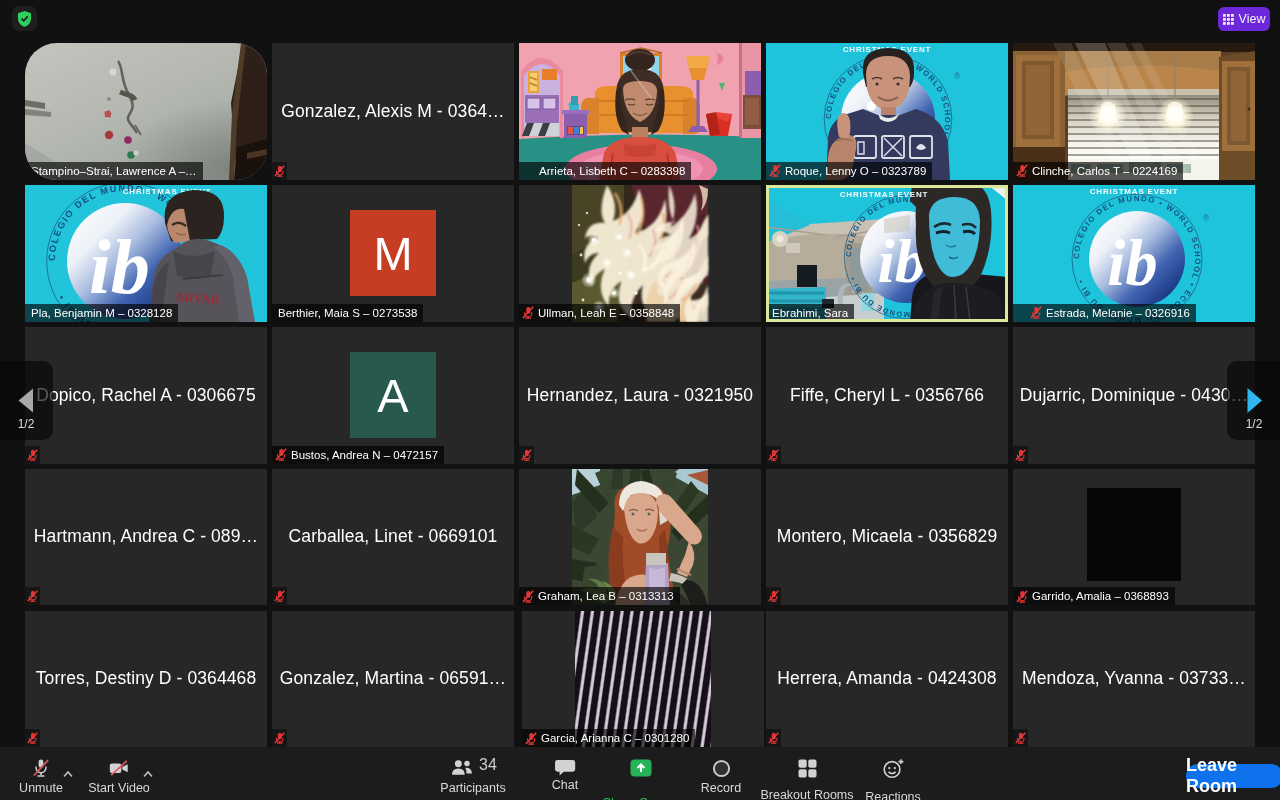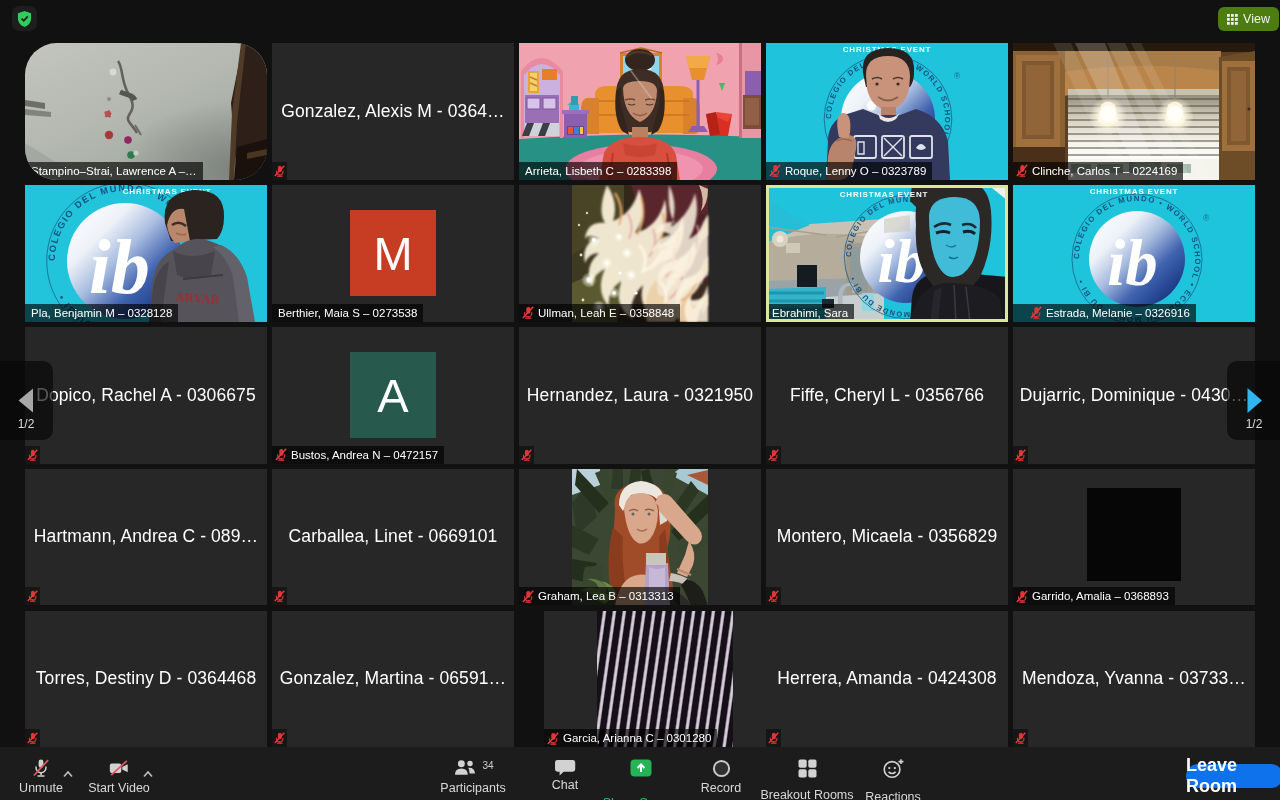--- a/index.html
+++ b/index.html
@@ -125,21 +125,21 @@
 <path d="M106 57 q6 -2 10 0 M126 57 q6 -2 10 0" stroke="#6b4a38" stroke-width="1.5" fill="none"></path>
 <path d="M109 61 q4 2 7 0 M127 61 q4 2 7 0" stroke="#4d3528" stroke-width="1.2" fill="none"></path>
 <path d="M114 70 q7 5 14 0" stroke="#8a5f48" stroke-width="1.5" fill="none"></path>
 <path d="M97 48 Q94 74 103 88 L110 92 L104 70 Q100 62 102 44 Z" fill="#33241d"></path>
 <path d="M145 48 Q148 74 139 88 L132 92 L138 70 Q142 62 140 44 Z" fill="#33241d"></path>
 <path d="M112 28 L133 56" stroke="#d8cfc2" stroke-width="1.6" opacity="0.45"></path>
 <path d="M113 84 L113 96 L129 96 L129 84 Z" fill="#b9815f"></path>
 <path d="M80 137 L85 110 Q92 94 121 94 Q151 94 157 112 L161 137 Z" fill="#d94f3f"></path>
 <path d="M90 137 L94 110 M152 137 L148 110" stroke="#b93a2c" stroke-width="2"></path>
 <path d="M104 100 Q120 106 138 100 L136 112 Q120 116 106 112 Z" fill="#c94435"></path>
-</svg><div class="lbl" style="padding-left:6px">
+</svg><div class="lbl" style="padding-left:20px">
       <span>Arrieta, Lisbeth C – 0283398</span>
     </div></div>
 <div class="tile" style="left:766px;top:43px;"><svg width="242" height="137" viewBox="0 0 242 137">
       <rect width="242" height="137" fill="#1fc3db"></rect>
       <defs>
 <linearGradient id="ibgrq" x1="0" y1="0" x2="1" y2="1">
 <stop offset="0" stop-color="#ffffff"></stop>
           <stop offset="0.28" stop-color="#eef2f8"></stop>
 <stop offset="0.46" stop-color="#a9bde0"></stop>
           <stop offset="0.66" stop-color="#4063b0"></stop>
@@ -623,21 +623,21 @@
     <div class="miconly">
       <svg width="11" height="12" viewBox="0 0 12 14" style="flex:none">
 <rect x="4.1" y="1" width="4.6" height="7.4" rx="2.3" fill="#e03434"></rect>
 <path d="M2.4 6.8 v1.2 a3.8 3.8 0 0 0 7.6 0 v-1.2" stroke="#e03434" fill="none" stroke-width="1.3"></path>
 <rect x="5.6" y="11" width="1.5" height="1.5" fill="#e03434"></rect>
 <rect x="3.1" y="12.4" width="6.4" height="1.4" fill="#e03434"></rect>
 <line x1="0.5" y1="12.8" x2="11.6" y2="0.8" stroke="#e83c3c" stroke-width="1.6"></line>
 </svg>
     </div>
   </div>
-<div class="tile" style="left:544px;top:610.5px;">
+<div class="tile" style="left:522px;top:610.5px;">
     <div style="position:absolute;left:53px;top:0;width:136px;height:136.5px;background:repeating-linear-gradient(98deg,#151018 0px,#151018 5.2px,#c3b8c6 6.6px,#ddd2de 7.6px,#c3b8c6 8.6px,#151018 9.8px)"></div>
     <div class="lbl" style="padding-left:3px">
       <svg width="12" height="13" viewBox="0 0 12 14" style="flex:none">
 <rect x="4.1" y="1" width="4.6" height="7.4" rx="2.3" fill="#e03434"></rect>
 <path d="M2.4 6.8 v1.2 a3.8 3.8 0 0 0 7.6 0 v-1.2" stroke="#e03434" fill="none" stroke-width="1.3"></path>
 <rect x="5.6" y="11" width="1.5" height="1.5" fill="#e03434"></rect>
 <rect x="3.1" y="12.4" width="6.4" height="1.4" fill="#e03434"></rect>
 <line x1="0.5" y1="12.8" x2="11.6" y2="0.8" stroke="#e83c3c" stroke-width="1.6"></line>
 </svg>
       <span>Garcia, Arianna C – 0301280</span>
@@ -670,21 +670,21 @@
 <line x1="0.5" y1="12.8" x2="11.6" y2="0.8" stroke="#e83c3c" stroke-width="1.6"></line>
 </svg>
     </div>
   </div>
 <div style="position:absolute;left:12px;top:6px;width:25px;height:25px;background:#1e1e1e;border-radius:7px;display:flex;align-items:center;justify-content:center">
 <svg width="15" height="16" viewBox="0 0 20 22">
       <path d="M10 0 L19 3.2 V10 C19 16.2 15.2 20 10 22 C4.8 20 1 16.2 1 10 V3.2 Z" fill="#2ece5e"></path>
 <path d="M6 10.5 L9 13.5 L14.5 7.5" stroke="#1e1e1e" stroke-width="2.4" fill="none"></path>
     </svg>
 </div>
-<div style="position:absolute;left:1218px;top:7px;width:61px;height:24px;background:#4d7c0f;border-radius:6px;display:flex;align-items:center;justify-content:center;gap:5px">
+<div style="position:absolute;left:1218px;top:7px;width:52px;height:24px;background:#6d28d9;border-radius:6px;display:flex;align-items:center;justify-content:center;gap:5px">
 <svg width="11" height="11" viewBox="0 0 11 11">
 <g fill="#f0f0f0">
         <rect x="0" y="0" width="2.8" height="2.8"></rect>
         <rect x="4" y="0" width="2.8" height="2.8"></rect>
         <rect x="8" y="0" width="2.8" height="2.8"></rect>
 <rect x="0" y="4" width="2.8" height="2.8"></rect>
         <rect x="4" y="4" width="2.8" height="2.8"></rect>
         <rect x="8" y="4" width="2.8" height="2.8"></rect>
 <rect x="0" y="8" width="2.8" height="2.8"></rect>
         <rect x="4" y="8" width="2.8" height="2.8"></rect>
@@ -735,21 +735,21 @@
       <path d="M2 6.5 L6 2 L10 6.5" stroke="#bdbdbd" stroke-width="1.7" fill="none"></path>
     </svg></div>
 <div class="tbitem" style="left:413.0px;top:758px;width:120px;color:#d9d9d9">
 <div style="height:20px;display:flex;align-items:center">
       <svg width="26" height="20" viewBox="0 0 28 22">
 <circle cx="10" cy="6.4" r="3.8" fill="#d2d2d2"></circle>
 <path d="M3 18.5 Q3 11.6 10 11.6 Q17 11.6 17 18.5 Z" fill="#d2d2d2"></path>
 <circle cx="19.5" cy="6" r="3" fill="#d2d2d2"></circle>
 <path d="M17.6 10.8 Q24.5 10.2 25 17 L19 17 Q19 12.8 17.6 10.8 Z" fill="#d2d2d2"></path>
       </svg>
-      <span style="font-size:10px;color:#cdcdcd;margin-left:4px;position:relative;top:-3px">34</span>
+      <span style="font-size:16px;color:#cdcdcd;margin-left:4px;position:relative;top:-3px">34</span>
     </div>
 <div style="margin-top:3px">Participants</div>
   </div>
 <div class="tbitem" style="left:505.0px;top:758px;width:120px;color:#d9d9d9">
 <div style="height:20px;display:flex;align-items:center">
       <svg width="21" height="20" viewBox="0 0 22 21">
 <path d="M3 2.6 h16 a2.6 2.6 0 0 1 2.6 2.6 v7.2 a2.6 2.6 0 0 1 -2.6 2.6 h-9.5 l-4.3 4 v-4 h-2.2 a2.6 2.6 0 0 1 -2.6 -2.6 v-7.2 a2.6 2.6 0 0 1 2.6 -2.6 Z" fill="#d2d2d2" transform="translate(-0.4,-0.6)"></path>
       </svg>
     </div>
 <div style="margin-top:0">Chat</div>

